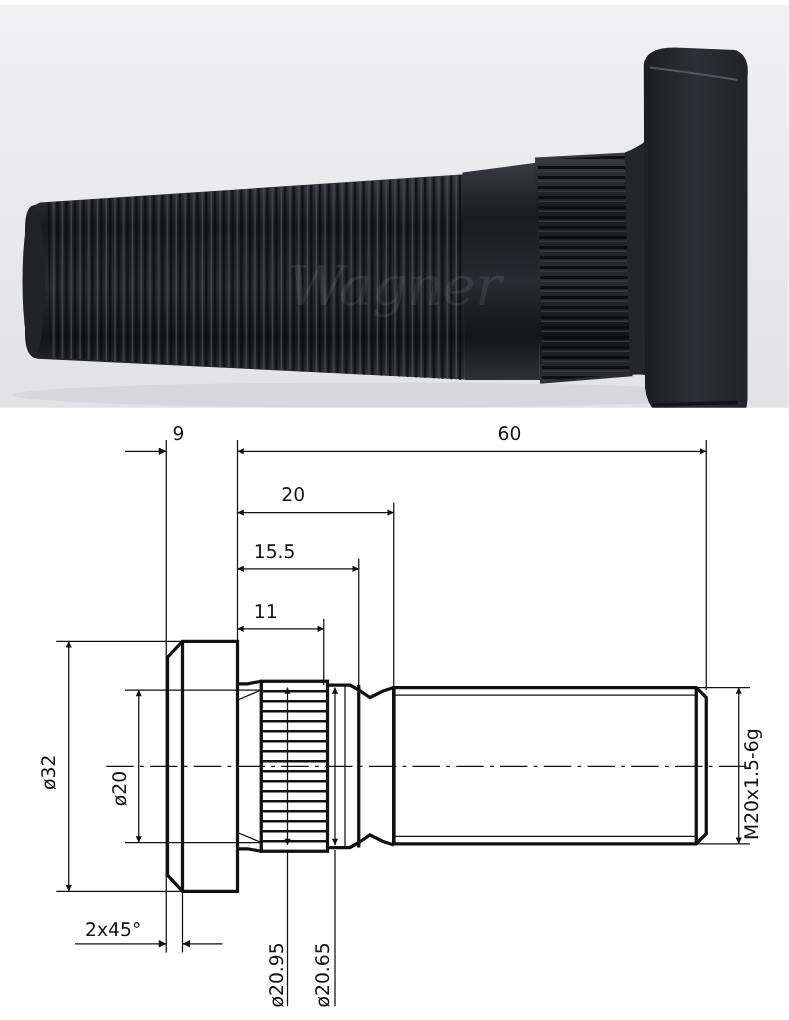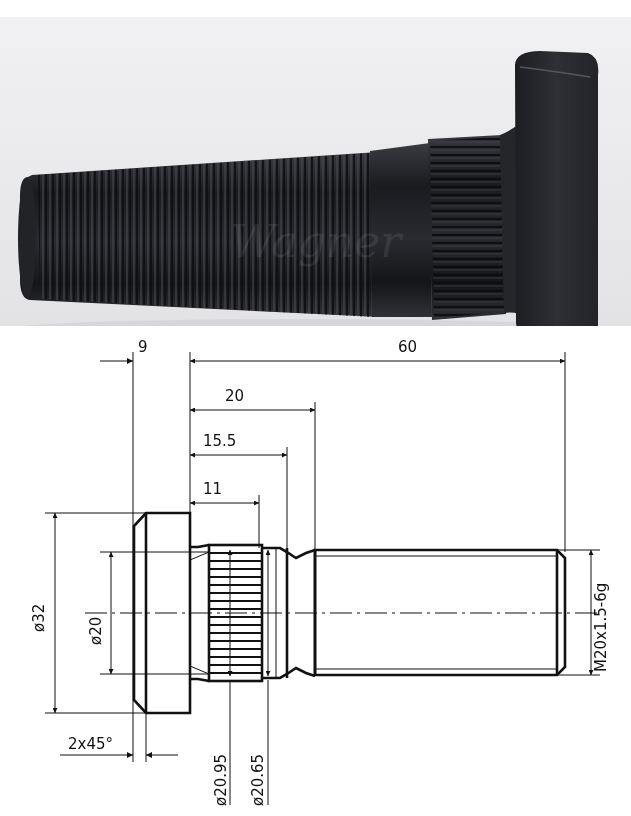--- a/index.html
+++ b/index.html
@@ -1,17 +1,17 @@
 <!DOCTYPE html>
 <html><head>
   <meta charset="utf-8">
   <style>
     html, body { margin: 0; padding: 0; background: #ffffff; }
     body { width: 631px; height: 816px; position: relative; overflow: hidden; font-family: "DejaVu Sans Mono", "Liberation Mono", monospace; }
-    #photo { position: absolute; left: 0; top: 17px; width: 631px; height: 326px; }
+    #photo { position: absolute; left: 0; top: 4px; width: 631px; height: 326px; }
     #drawing { position: absolute; left: 0; top: 326px; width: 631px; height: 490px; }
     .dimtext { font-family: "DejaVu Sans", "Liberation Sans", sans-serif; font-size: 15px; fill: #111; }
   </style>
 </head>
 <body>
 
 <div id="photo">
   <svg width="631" height="326" viewBox="0 0 631 326" xmlns="http://www.w3.org/2000/svg">
     <defs>
       <linearGradient id="bg" x1="0" y1="0" x2="0" y2="1">

